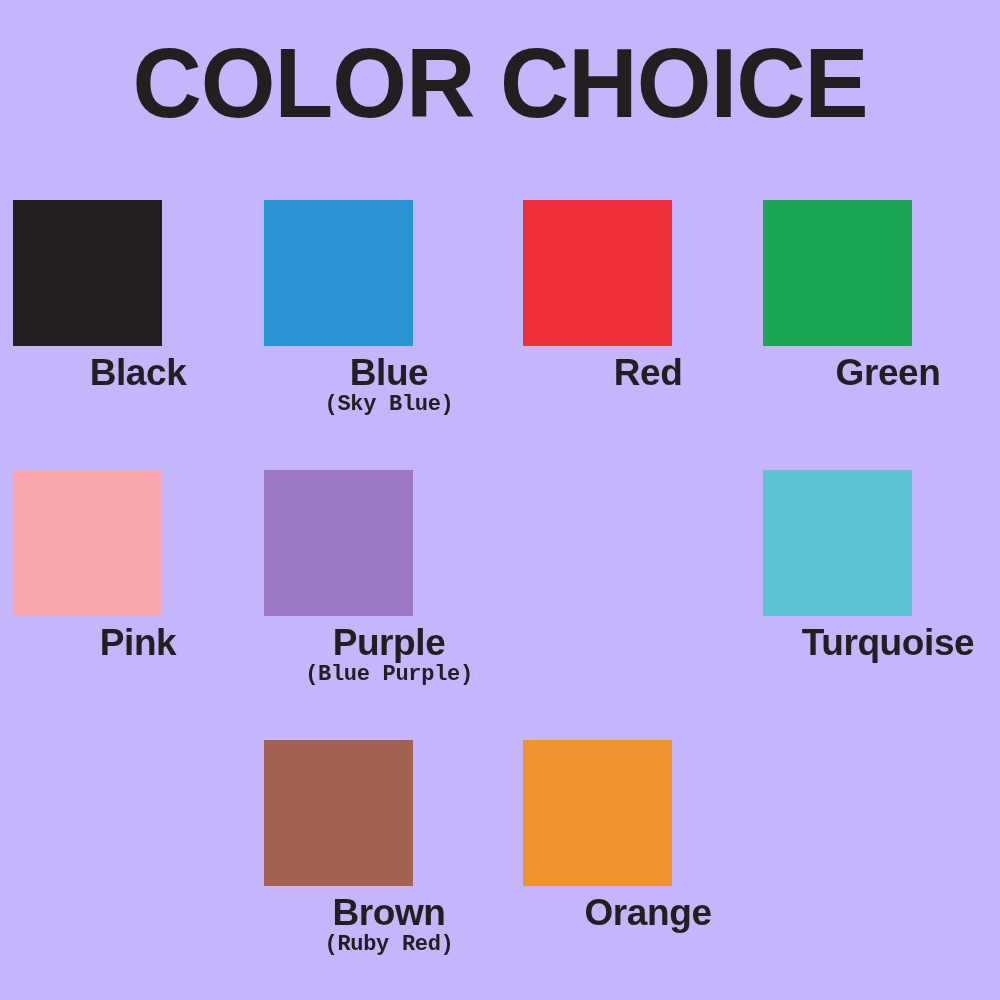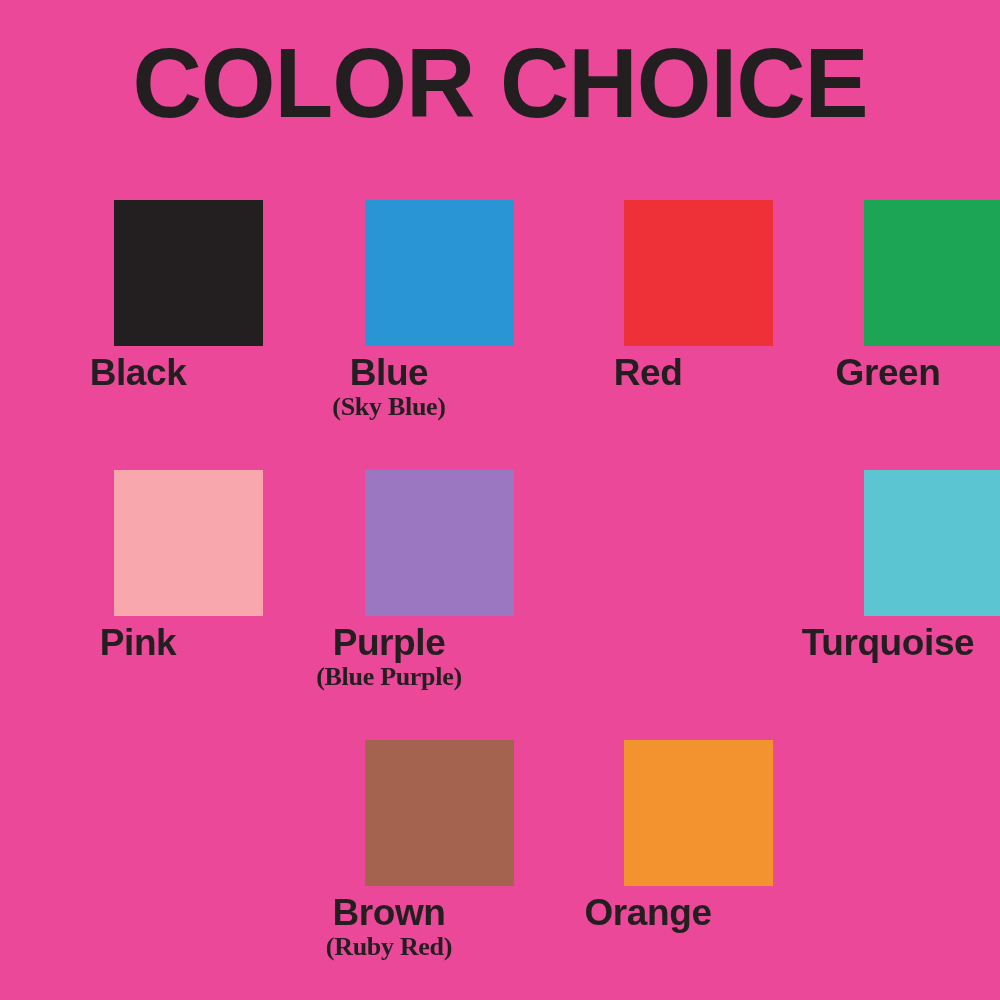--- a/index.html
+++ b/index.html
@@ -53,21 +53,21 @@
   }
 
   .row-last { height: 262px; }
 
   .cell {
     position: absolute;
     top: 0;
     width: 250px;
     display: flex;
     flex-direction: column;
-    align-items: flex-end;
+    align-items: flex-start;
   }
 
   .cell-0 { left: 13px; }
   .cell-1 { left: 264px; }
   .cell-2 { left: 523px; }
   .cell-3 { left: 763px; }
 
   .swatch {
     width: 149px;
     height: 146px;
@@ -84,36 +84,36 @@
     font-family: "Liberation Sans", sans-serif;
     font-size: 37px;
     font-weight: bold;
     color: #231f20;
     line-height: 1.06;
     letter-spacing: -0.4px;
     white-space: nowrap;
   }
 
   .sublabel {
-    font-family: Liberation Serif, serif;
-    font-size: 26px;
+    font-family: Liberation Mono, monospace;
+    font-size: 22px;
     font-weight: bold;
     color: #231f20;
     line-height: 1.08;
     letter-spacing: -0.3px;
     white-space: nowrap;
     margin-top: 1px;
   }
 
   .sublabel:empty { display: none; }
 </style>
 </head>
 <body>
 
-<div class="page" style="background-color: #ec4899;">
+<div class="page" style="background-color: #c4b5fd;">
 
   <div class="title">COLOR CHOICE</div>
 
   <div class="grid">
 
     <div class="row">
 
       <div class="cell cell-0">
         <span class="swatch" style="background-color: rgb(35, 31, 32);"></span>
         <div class="label-wrap">

